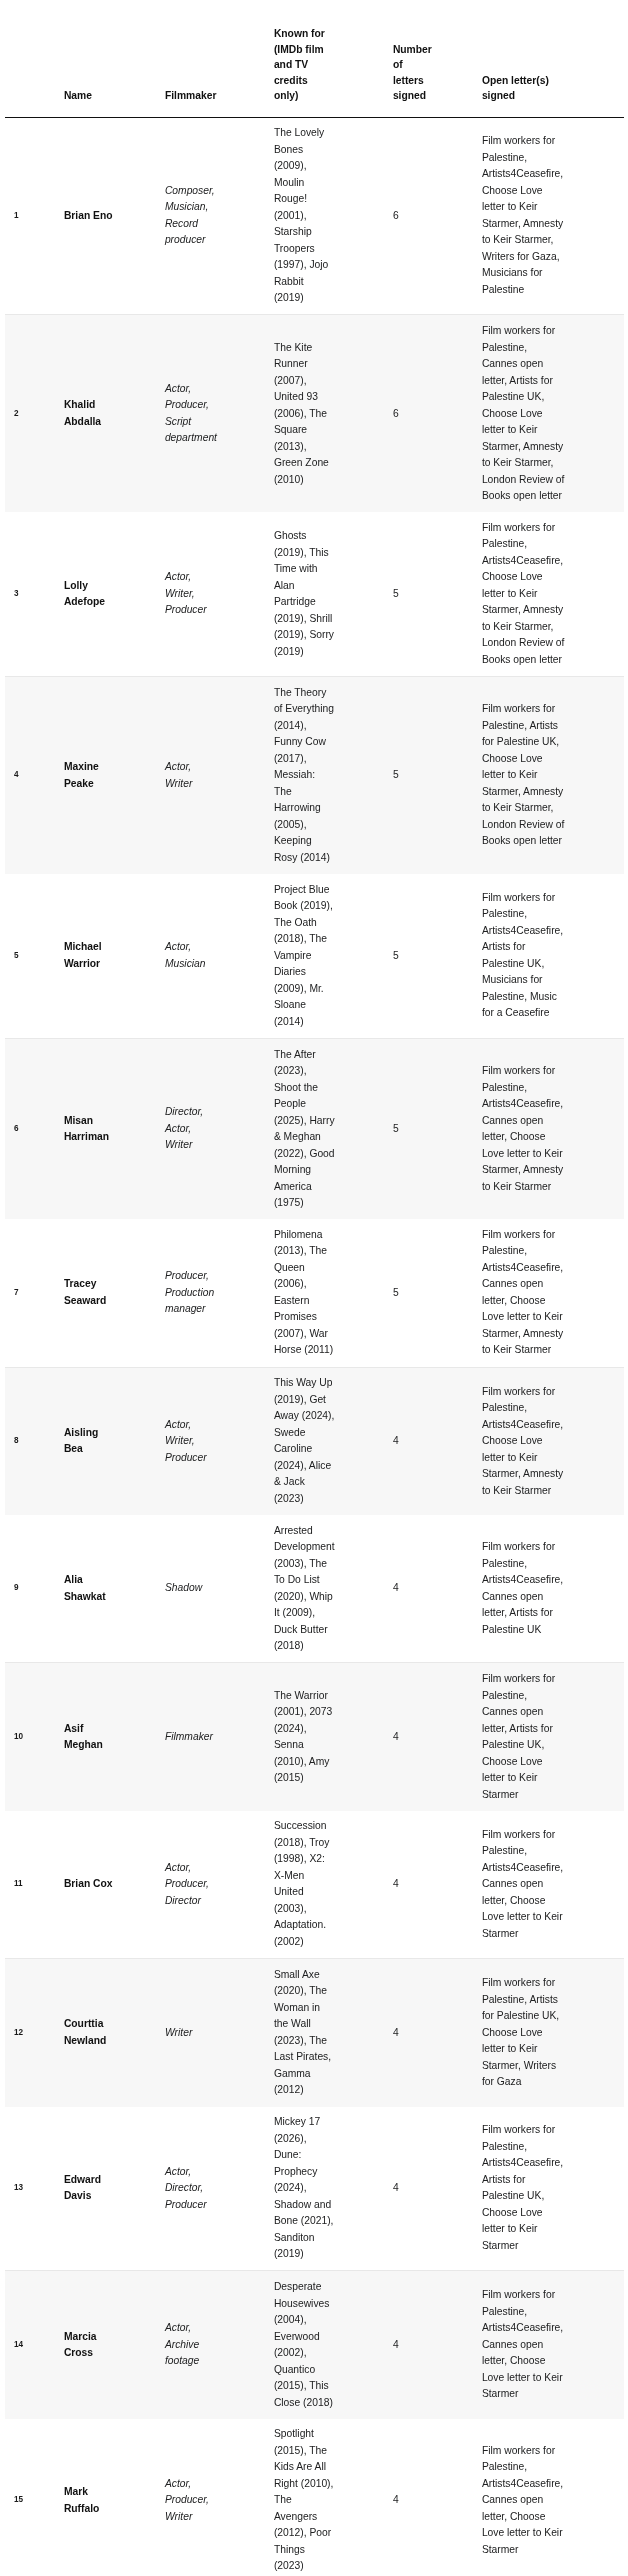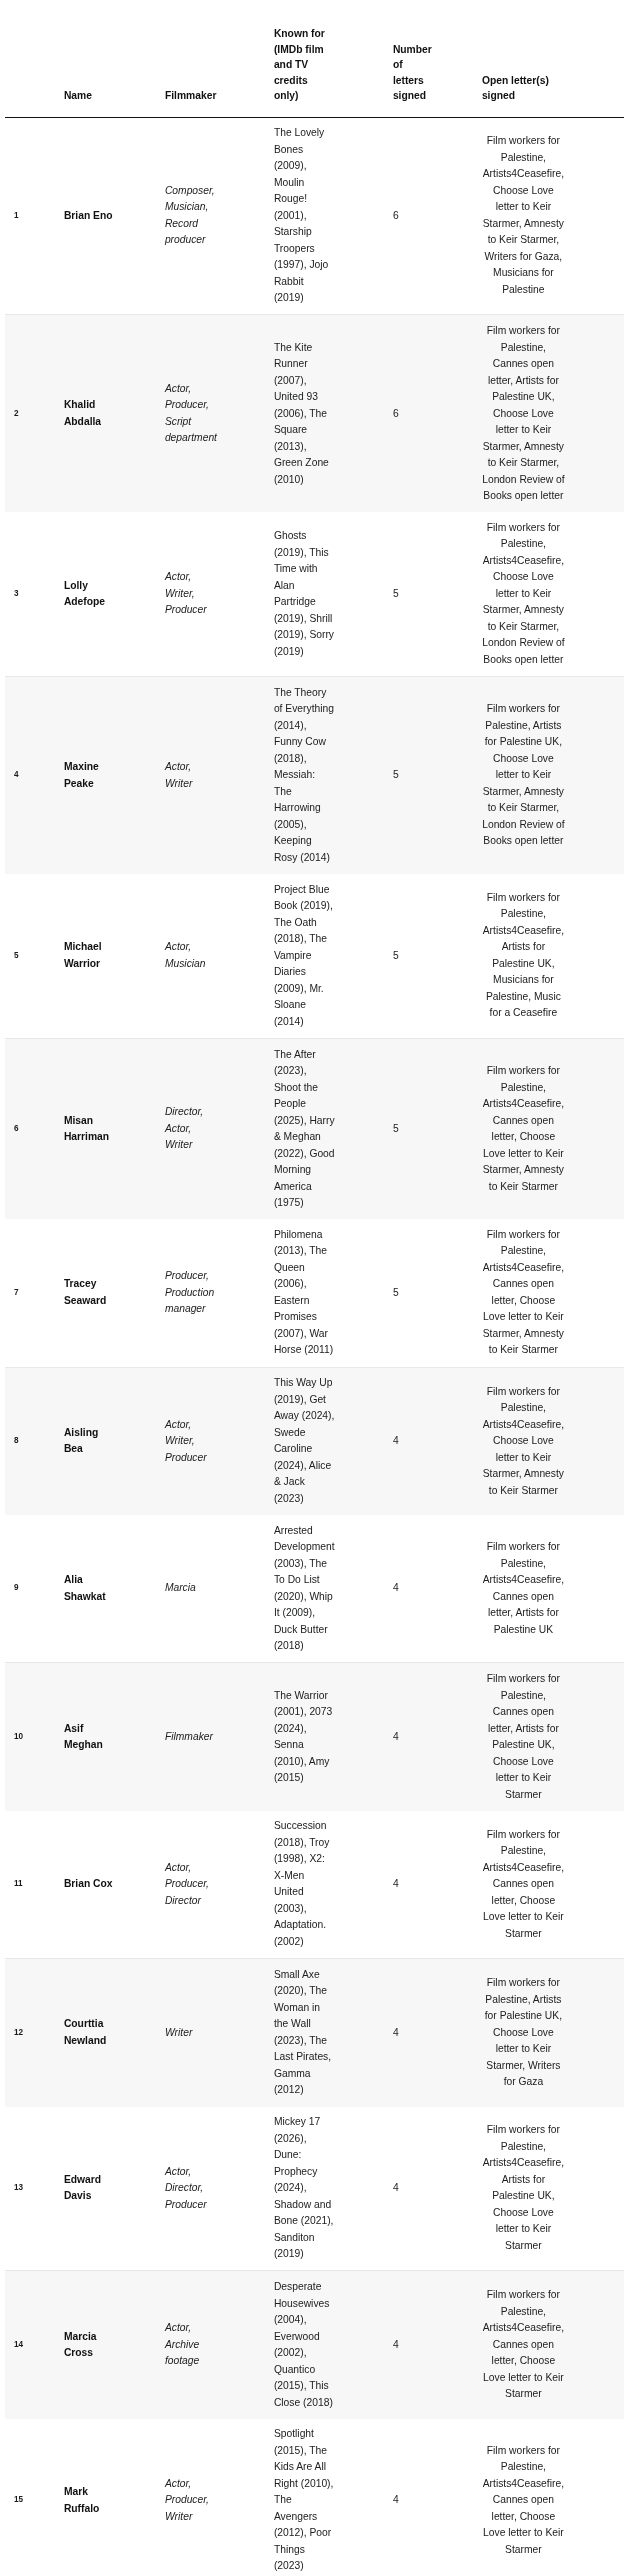--- a/index.html
+++ b/index.html
@@ -31,21 +31,21 @@
   tbody td.c-idx{
     font-size:8.2px;
     font-weight:700;
     padding-left:9.3px;
     color:#1a1a1a;
   }
   .cw{display:block;}
   .cw-name{max-width:53px;font-weight:700;color:#111111;}
   .cw-prof{max-width:55px;font-style:italic;}
   .cw-known{max-width:61px;}
-  .cw-open{max-width:83px;text-align:center;}
+  .cw-open{max-width:83px;}
   tbody tr:nth-child(even){background:#f7f7f7;border-top:0.5px solid #e8e8e8;}
 </style>
 </head>
 <body>
 
 <div class="page">
   <table class="sig-table">
     <colgroup>
       <col style="width:49px">
       <col style="width:101px">
@@ -130,21 +130,21 @@
 
   <tr>
     <td class="c-idx">4</td>
     <td class="c-name">
             <span class="cw cw-name">Maxine Peake</span>
           </td>
     <td class="c-prof">
             <span class="cw cw-prof">Actor, Writer</span>
           </td>
     <td class="c-known">
-            <span class="cw cw-known">The Theory of Everything (2014), Funny Cow (2018), Messiah: The Harrowing (2005), Keeping Rosy (2014)</span>
+            <span class="cw cw-known">The Theory of Everything (2014), Funny Cow (2017), Messiah: The Harrowing (2005), Keeping Rosy (2014)</span>
           </td>
     <td class="c-num">5</td>
     <td class="c-open">
             <span class="cw cw-open">Film workers for Palestine, Artists for Palestine UK, Choose Love letter to Keir Starmer, Amnesty to Keir Starmer, London Review of Books open letter</span>
           </td>
   </tr>
 
   <tr>
     <td class="c-idx">5</td>
     <td class="c-name">
@@ -212,21 +212,21 @@
             <span class="cw cw-open">Film workers for Palestine, Artists4Ceasefire, Choose Love letter to Keir Starmer, Amnesty to Keir Starmer</span>
           </td>
   </tr>
 
   <tr>
     <td class="c-idx">9</td>
     <td class="c-name">
             <span class="cw cw-name">Alia Shawkat</span>
           </td>
     <td class="c-prof">
-            <span class="cw cw-prof">Marcia</span>
+            <span class="cw cw-prof">Shadow</span>
           </td>
     <td class="c-known">
             <span class="cw cw-known">Arrested Development (2003), The To Do List (2020), Whip It (2009), Duck Butter (2018)</span>
           </td>
     <td class="c-num">4</td>
     <td class="c-open">
             <span class="cw cw-open">Film workers for Palestine, Artists4Ceasefire, Cannes open letter, Artists for Palestine UK</span>
           </td>
   </tr>
 

